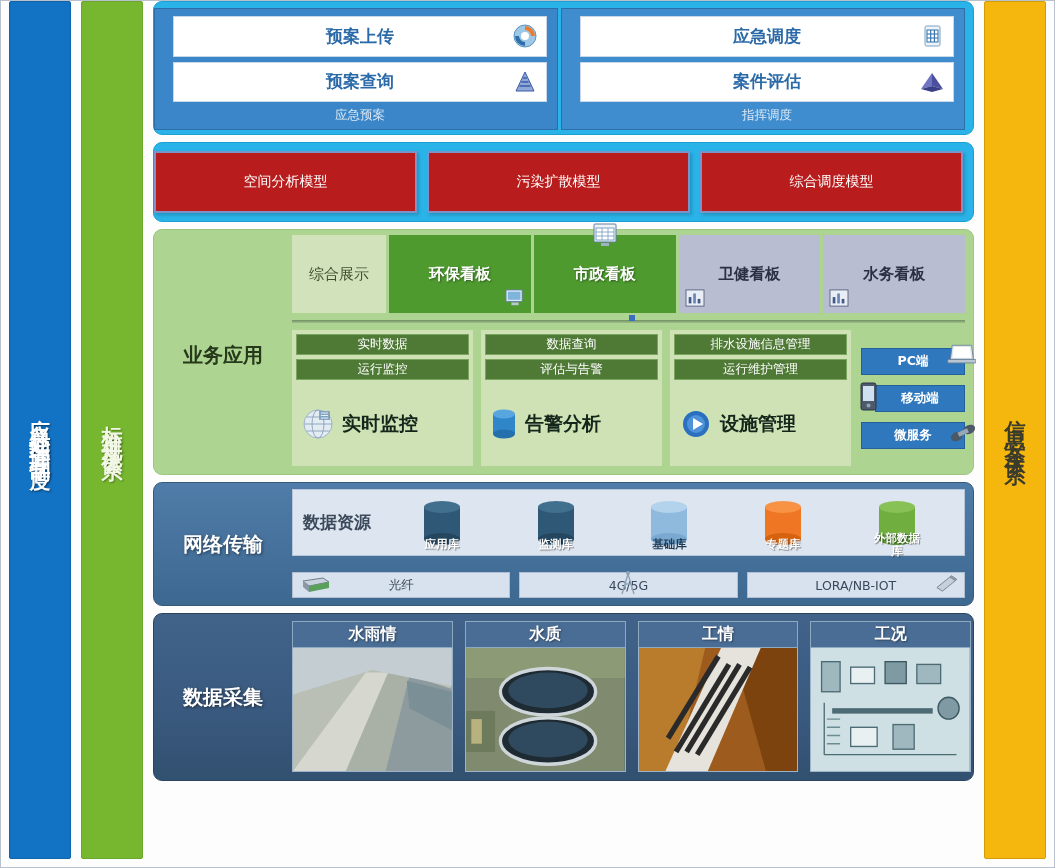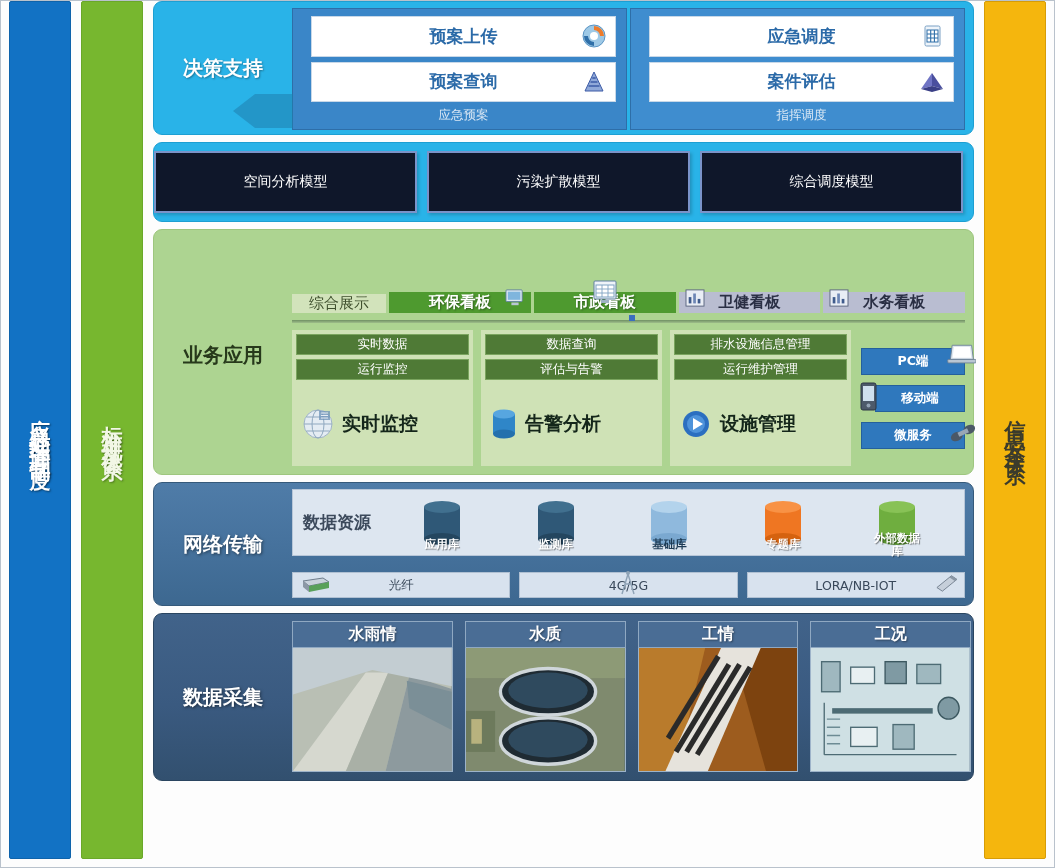--- a/index.html
+++ b/index.html
@@ -84,34 +84,34 @@
     width:26px; height:26px; display:flex; align-items:center; justify-content:center; }
   .dec-cap{ text-align:center; color:#dce9f5; font-size:12.5px; padding-bottom:2px; }
 
   
   .model{
     background:#29b3e8; border:1px solid #1d9fd2; height:80px; display:flex;
   }
   .model .rowlabel{ color:#ffffff; text-shadow:1px 1px 2px rgba(0,0,0,.35); }
   .model-boxes{ flex:1; display:flex; gap:10px; padding:8px 10px 8px 0; }
   .model-box{
-    flex:1; background:#0f172a; border:2px solid #7a93c9;
+    flex:1; background:#b91c1c; border:2px solid #7a93c9;
     display:flex; align-items:center; justify-content:center;
     font-size:14px; color:#ffffff; box-shadow:2px 2px 3px rgba(0,0,0,.18);
   }
 
   
   .business{
     background:#add491; border:1px solid #9ec67f; flex:0 0 246px; display:flex;
     border-radius:9px;
   }
   .business .rowlabel{ color:#27391b; align-items:flex-start; padding-top:112px; }
   .biz-main{ flex:1; display:flex; flex-direction:column; padding:5px 8px 8px 0; }
 
-  .boards{ display:flex; gap:3px; height:78px;align-items:flex-end; }
+  .boards{ display:flex; gap:3px; height:78px; }
   .boards .lead{
     flex:0 0 94px; background:#d2e3bb; display:flex; align-items:center; justify-content:center;
     font-size:15px; color:#3e4f2d;
   }
   .board{
     flex:1; display:flex; align-items:center; justify-content:center; position:relative;
     font-size:15.5px; font-weight:bold;
   }
   .board.gr{ background:#4e9a2f; color:#ffffff; text-shadow:1px 1px 2px rgba(0,0,0,.4); }
   .board.gy{ background:#b9bdd1; color:#2a2f44; }
@@ -186,26 +186,20 @@
 
 
   <div class="body-row">
 
     <div class="vbar blue">应急处理管理制度</div>
     <div class="vbar green">标准规范体系</div>
 
     <div class="center-col">
 
       <div class="panel decision">
-        <div class="rowlabel">
-          <span>决策支持</span>
-          <svg class="chev" viewBox="0 0 60 34">
-            <path d="M60 0 L60 34 L22 34 L0 17 L22 0 Z" fill="#1f7fae"></path>
-          </svg>
-        </div>
         <div class="dec-groups">
 
           <div class="dec-group g1">
             <div class="dec-btn">
               <span>预案上传</span>
               <span class="ic">
                 <svg width="26" height="26" viewBox="0 0 26 26">
                   <circle cx="13" cy="13" r="11" fill="#9ec9e6" stroke="#5a94c4"></circle>
                   <path d="M13 3 A10 10 0 0 1 23 13 L19 13 A6 6 0 0 0 13 7 Z" fill="#ee7b2b"></path>
                   <path d="M13 23 A10 10 0 0 1 3 13 L7 13 A6 6 0 0 0 13 19 Z" fill="#2f6fa8"></path>

